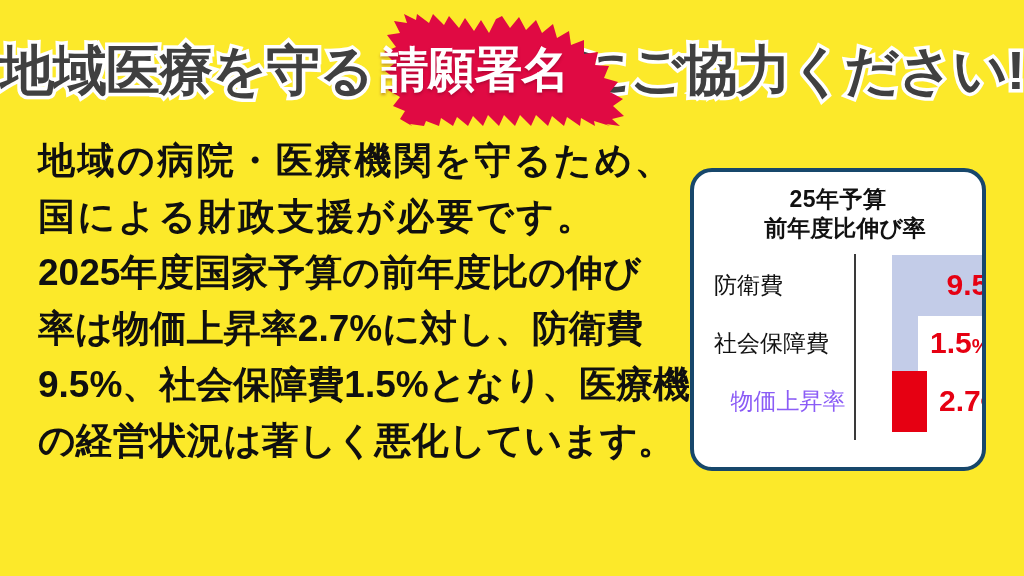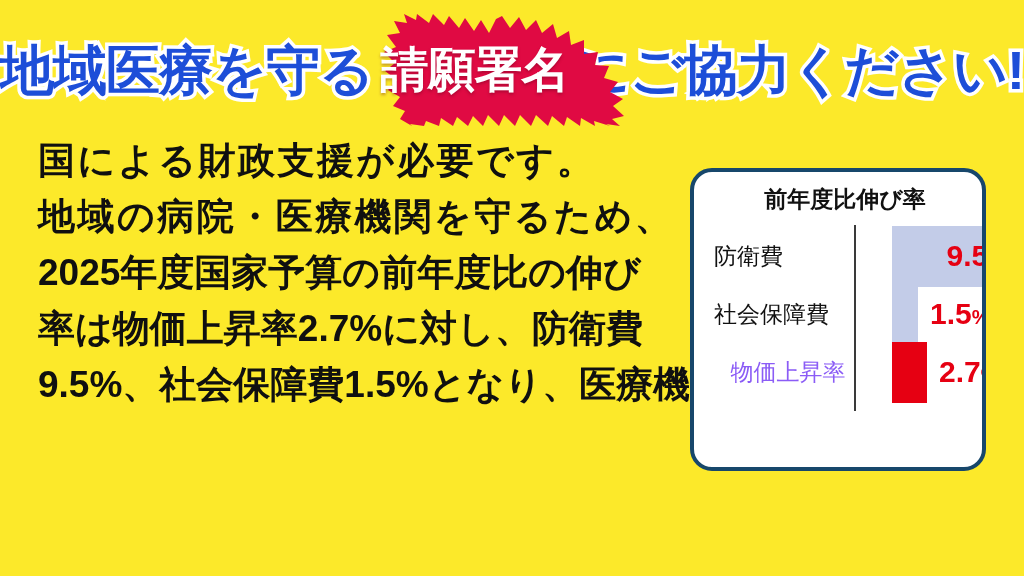--- a/index.html
+++ b/index.html
@@ -36,21 +36,21 @@
     justify-content: center;
     white-space: nowrap;
   }
   .headline-part {
     font-size: 54px;
     font-weight: bold;
     letter-spacing: -1px;
     line-height: 1;
   }
   .headline-teal {
-    color: #1d4ed8;
+    color: #404040;
     -webkit-text-stroke: 7px #FFFFFF;
     paint-order: stroke fill;
     text-shadow:
        2px 0 0 #FFF, -2px 0 0 #FFF, 0 2px 0 #FFF, 0 -2px 0 #FFF;
     position: relative;
     z-index: 2;
   }
 
   
   .burst-wrap {
@@ -221,30 +221,32 @@
           24,83 12,76 21,66 9,57 19,49 8,38 20,33 11,21 24,19 18,7 31,9 28,0 40,6 41,0
           53,9 57,0 68,11 73,2 83,14 89,4 98,17 105,6 113,19 120,5"></polygon>
       </svg>
       <span class="burst-text">請願署名</span>
     </span>
 
     <span class="headline-part headline-teal">にご協力ください!</span>
   </div>
 
   <div class="body-copy">
+    <div class="body-line spaced">地域の病院・医療機関を守るため、</div>
     <div class="body-line spaced">国による財政支援が必要です。</div>
-    <div class="body-line spaced">地域の病院・医療機関を守るため、</div>
     <div class="body-line">2025年度国家予算の前年度比の伸び</div>
     <div class="body-line">率は物価上昇率2.7%に対し、防衛費</div>
     <div class="body-line">9.5%、社会保障費1.5%となり、医療機関</div>
+    <div class="body-line">の経営状況は著しく悪化しています。</div>
   </div>
 
   <div class="chart-card">
 
     <div class="chart-title">
+      <div>25年予算</div>
       <div class="t2">前年度比伸び率</div>
     </div>
 
     <div class="chart-body">
 
       <div class="axis-line"></div>
 
       <div class="bar-row r1">
         <div class="bar-label">防衛費</div>
         <div class="bar-track">

